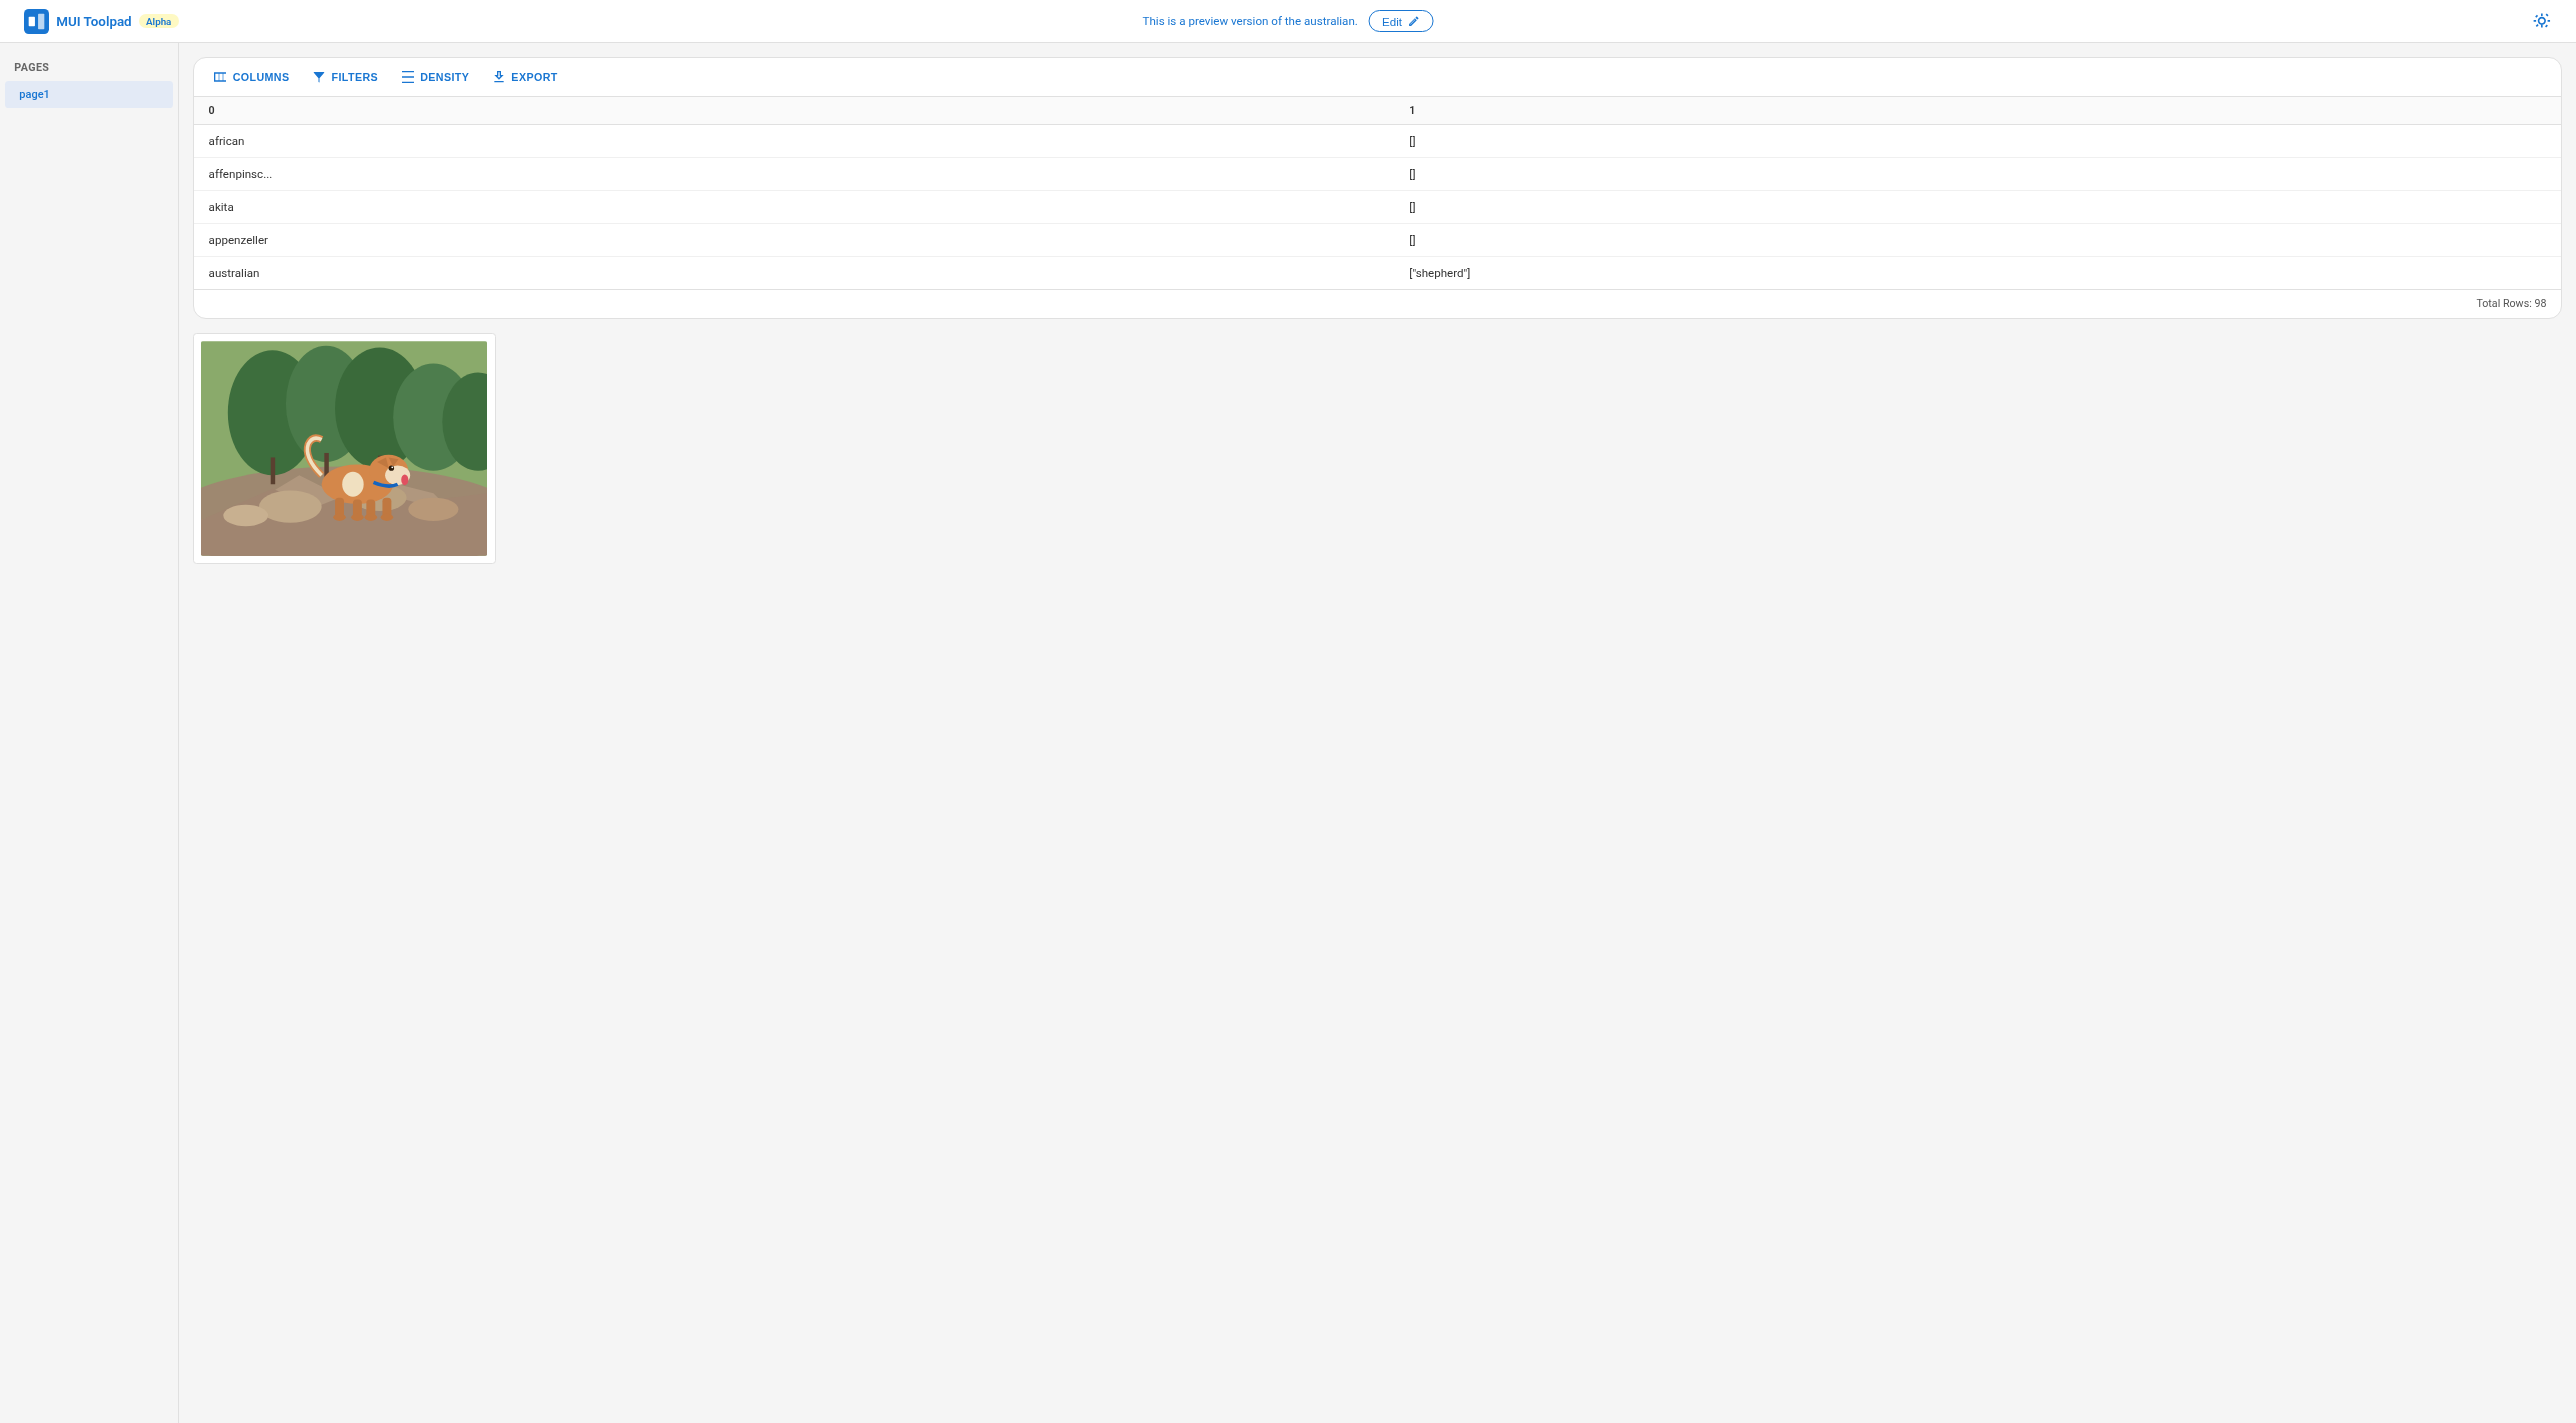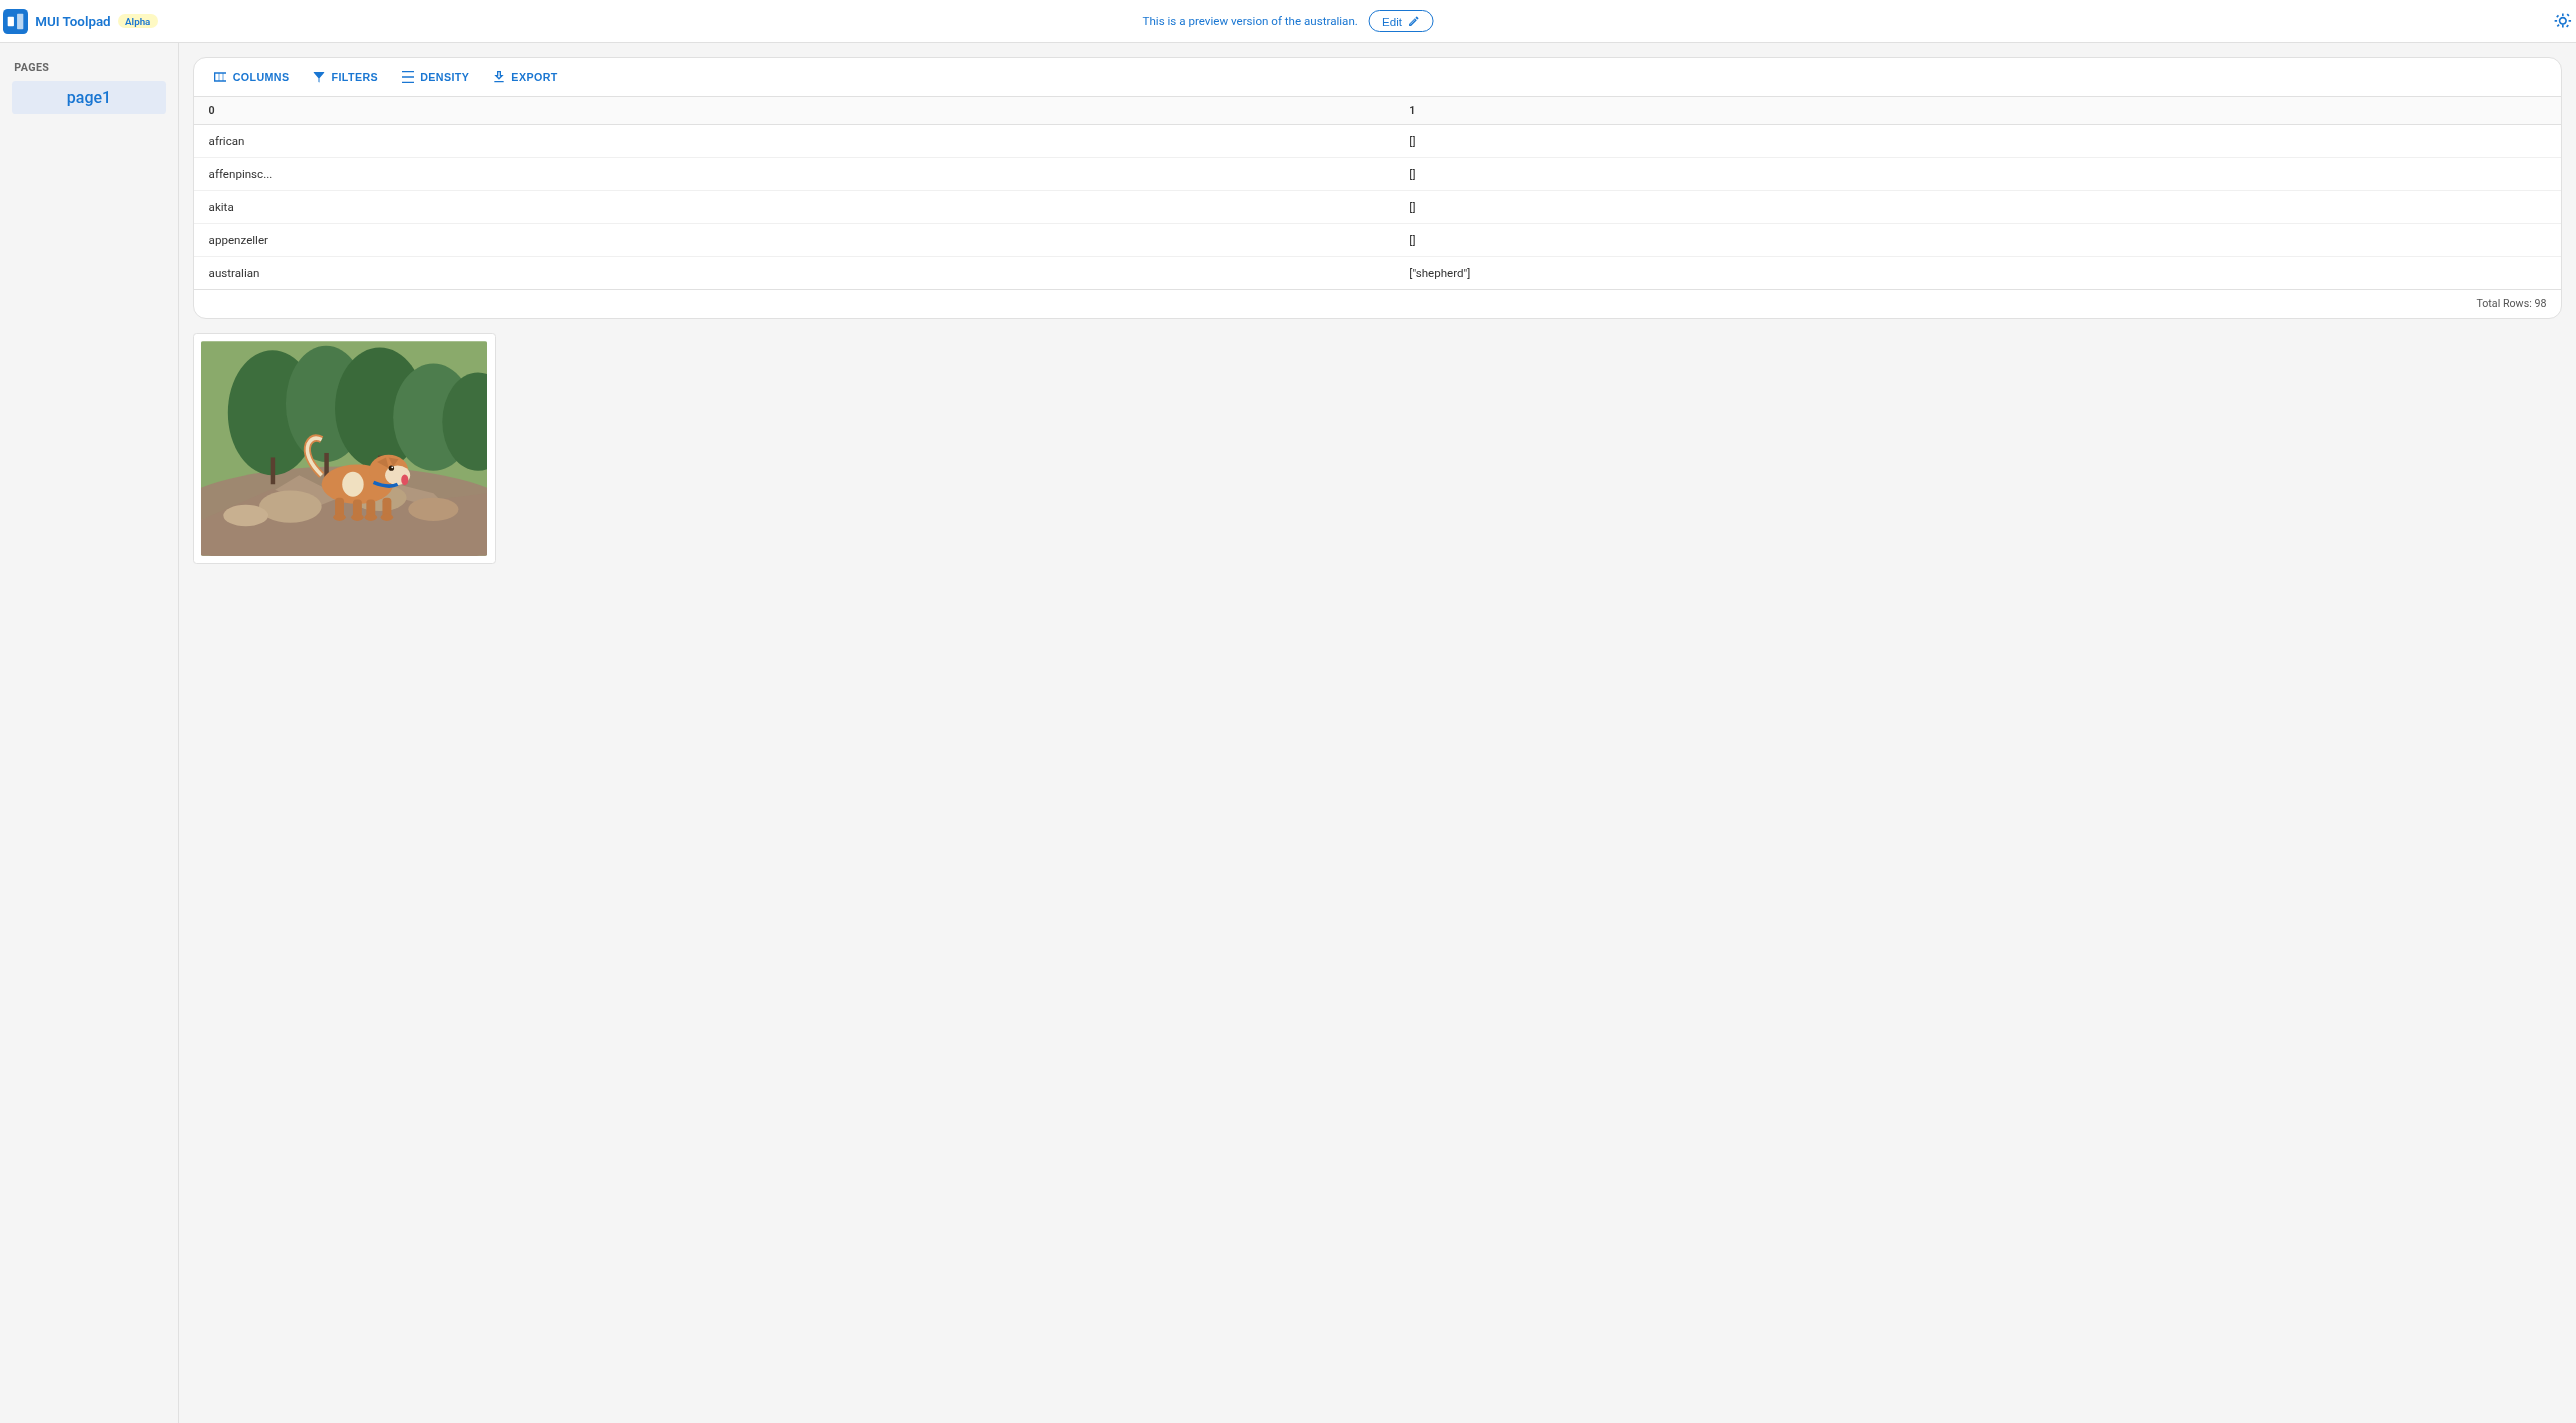--- a/index.html
+++ b/index.html
@@ -11,21 +11,21 @@
       flex-direction: column;
     }
 
     
     .header {
       background: #fff;
       border-bottom: 0.9px solid #e0e0e0;
       height: 43px;
       display: flex;
       align-items: center;
-      padding: 0 3px;
+      padding: 0 24px;
       position: relative;
       flex-shrink: 0;
       gap: 8px;
     }
     .header-brand {
       display: flex;
       align-items: center;
       gap: 7.2px;
     }
     .header-logo {
@@ -105,26 +105,25 @@
       color: #666;
       font-weight: 700;
       padding: 3.6px 14.3px 7.2px;
       text-transform: uppercase;
       letter-spacing: 0.4px;
     }
     .sidebar-item {
       display: flex;
       align-items: center;
       padding: 7.2px 14.3px;
-      font-size: 16px;
+      font-size: 11px;
       color: #333;
       cursor: pointer;
       border-radius: 3.6px;
-      margin: 0 12px;
-      justify-content: center;
+      margin: 0 5px;
     }
     .sidebar-item.active {
       background: #e3eaf6;
       color: #1976d2;
       font-weight: 500;
     }
 
     
     .content {
       flex: 1;

